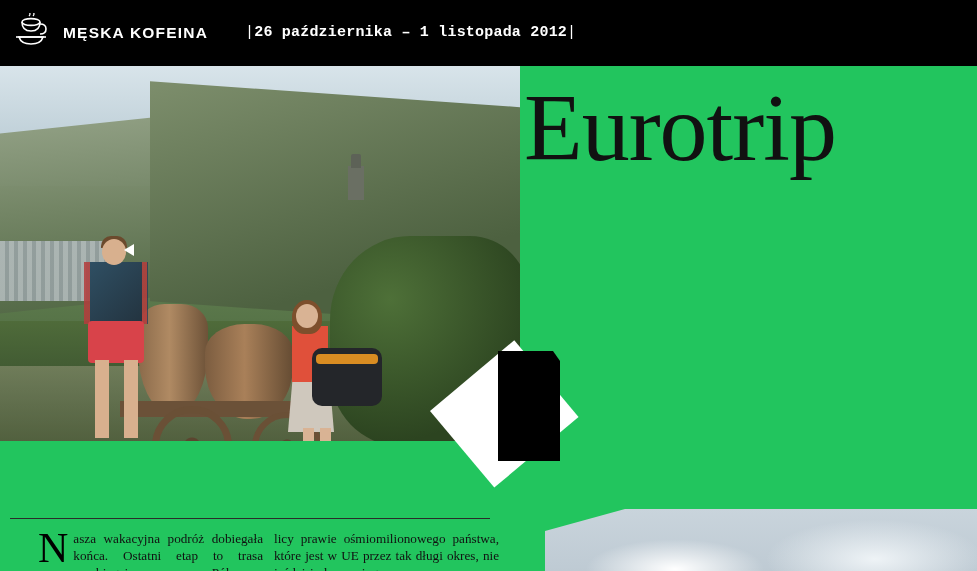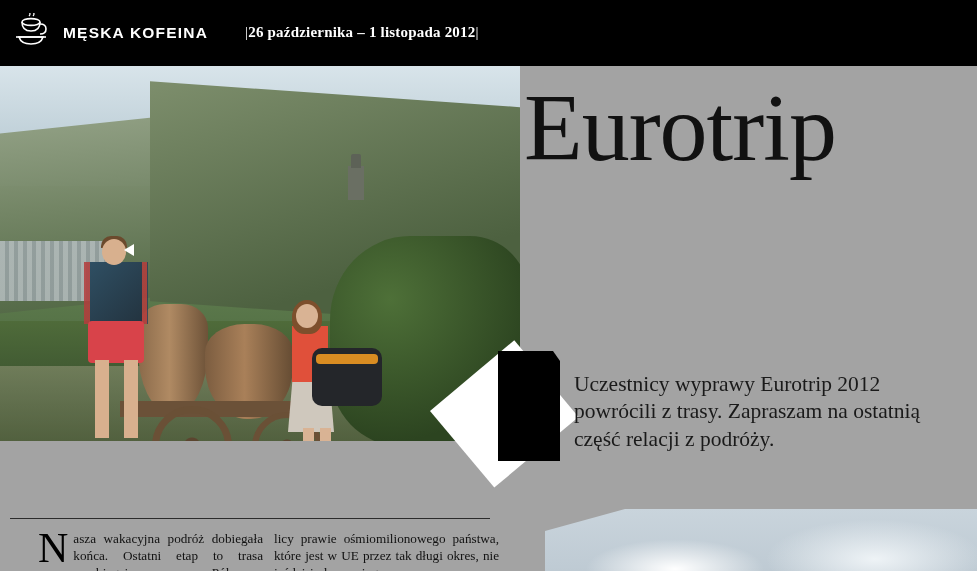--- a/index.html
+++ b/index.html
@@ -43,21 +43,21 @@
     font-size: 15.5px;
     letter-spacing: 1.2px;
     font-weight: bold;
     color: #ffffff;
     white-space: nowrap;
   }
   .date-range {
     position: absolute;
     left: 245px;
     top: 24px;
-    font-family: Liberation Serif, serif;
+    font-family: Liberation Mono, monospace;
     font-size: 15px;
     font-weight: bold;
     letter-spacing: 0.2px;
     color: #ffffff;
     white-space: nowrap;
   }
   .date-range .bar {
     color: #ffffff;
     font-weight: normal;
   }
@@ -71,21 +71,21 @@
     color: #ffffff;
     white-space: nowrap;
   }
 
   
   .hero {
     position: absolute;
     top: 66px; left: 0;
     width: 977px;
     height: 505px;
-    background: #a3a3a3;
+    background: #22c55e;
   }
 
   
   .photo {
     position: absolute;
     left: 0; top: 0;
     width: 520px;
     height: 375px;
     overflow: hidden;
     
@@ -344,21 +344,20 @@
     <div class="photo-arrow"></div>
   </div>
 
   <div class="diag-strip"></div>
   <div class="wedge"></div>
 
   <div class="title-block">
     <div class="title-line one">Eurotrip</div>
   </div>
 
-  <div class="lead">Uczestnicy wyprawy Eurotrip 2012 powrócili z trasy. Zapraszam na ostatnią część relacji z podróży.</div>
 
   <div class="photo2">
     <div class="cloud1"></div>
     <div class="cloud2"></div>
 
   </div>
 
   <div class="rule-left"></div>
 
   <div class="article">

